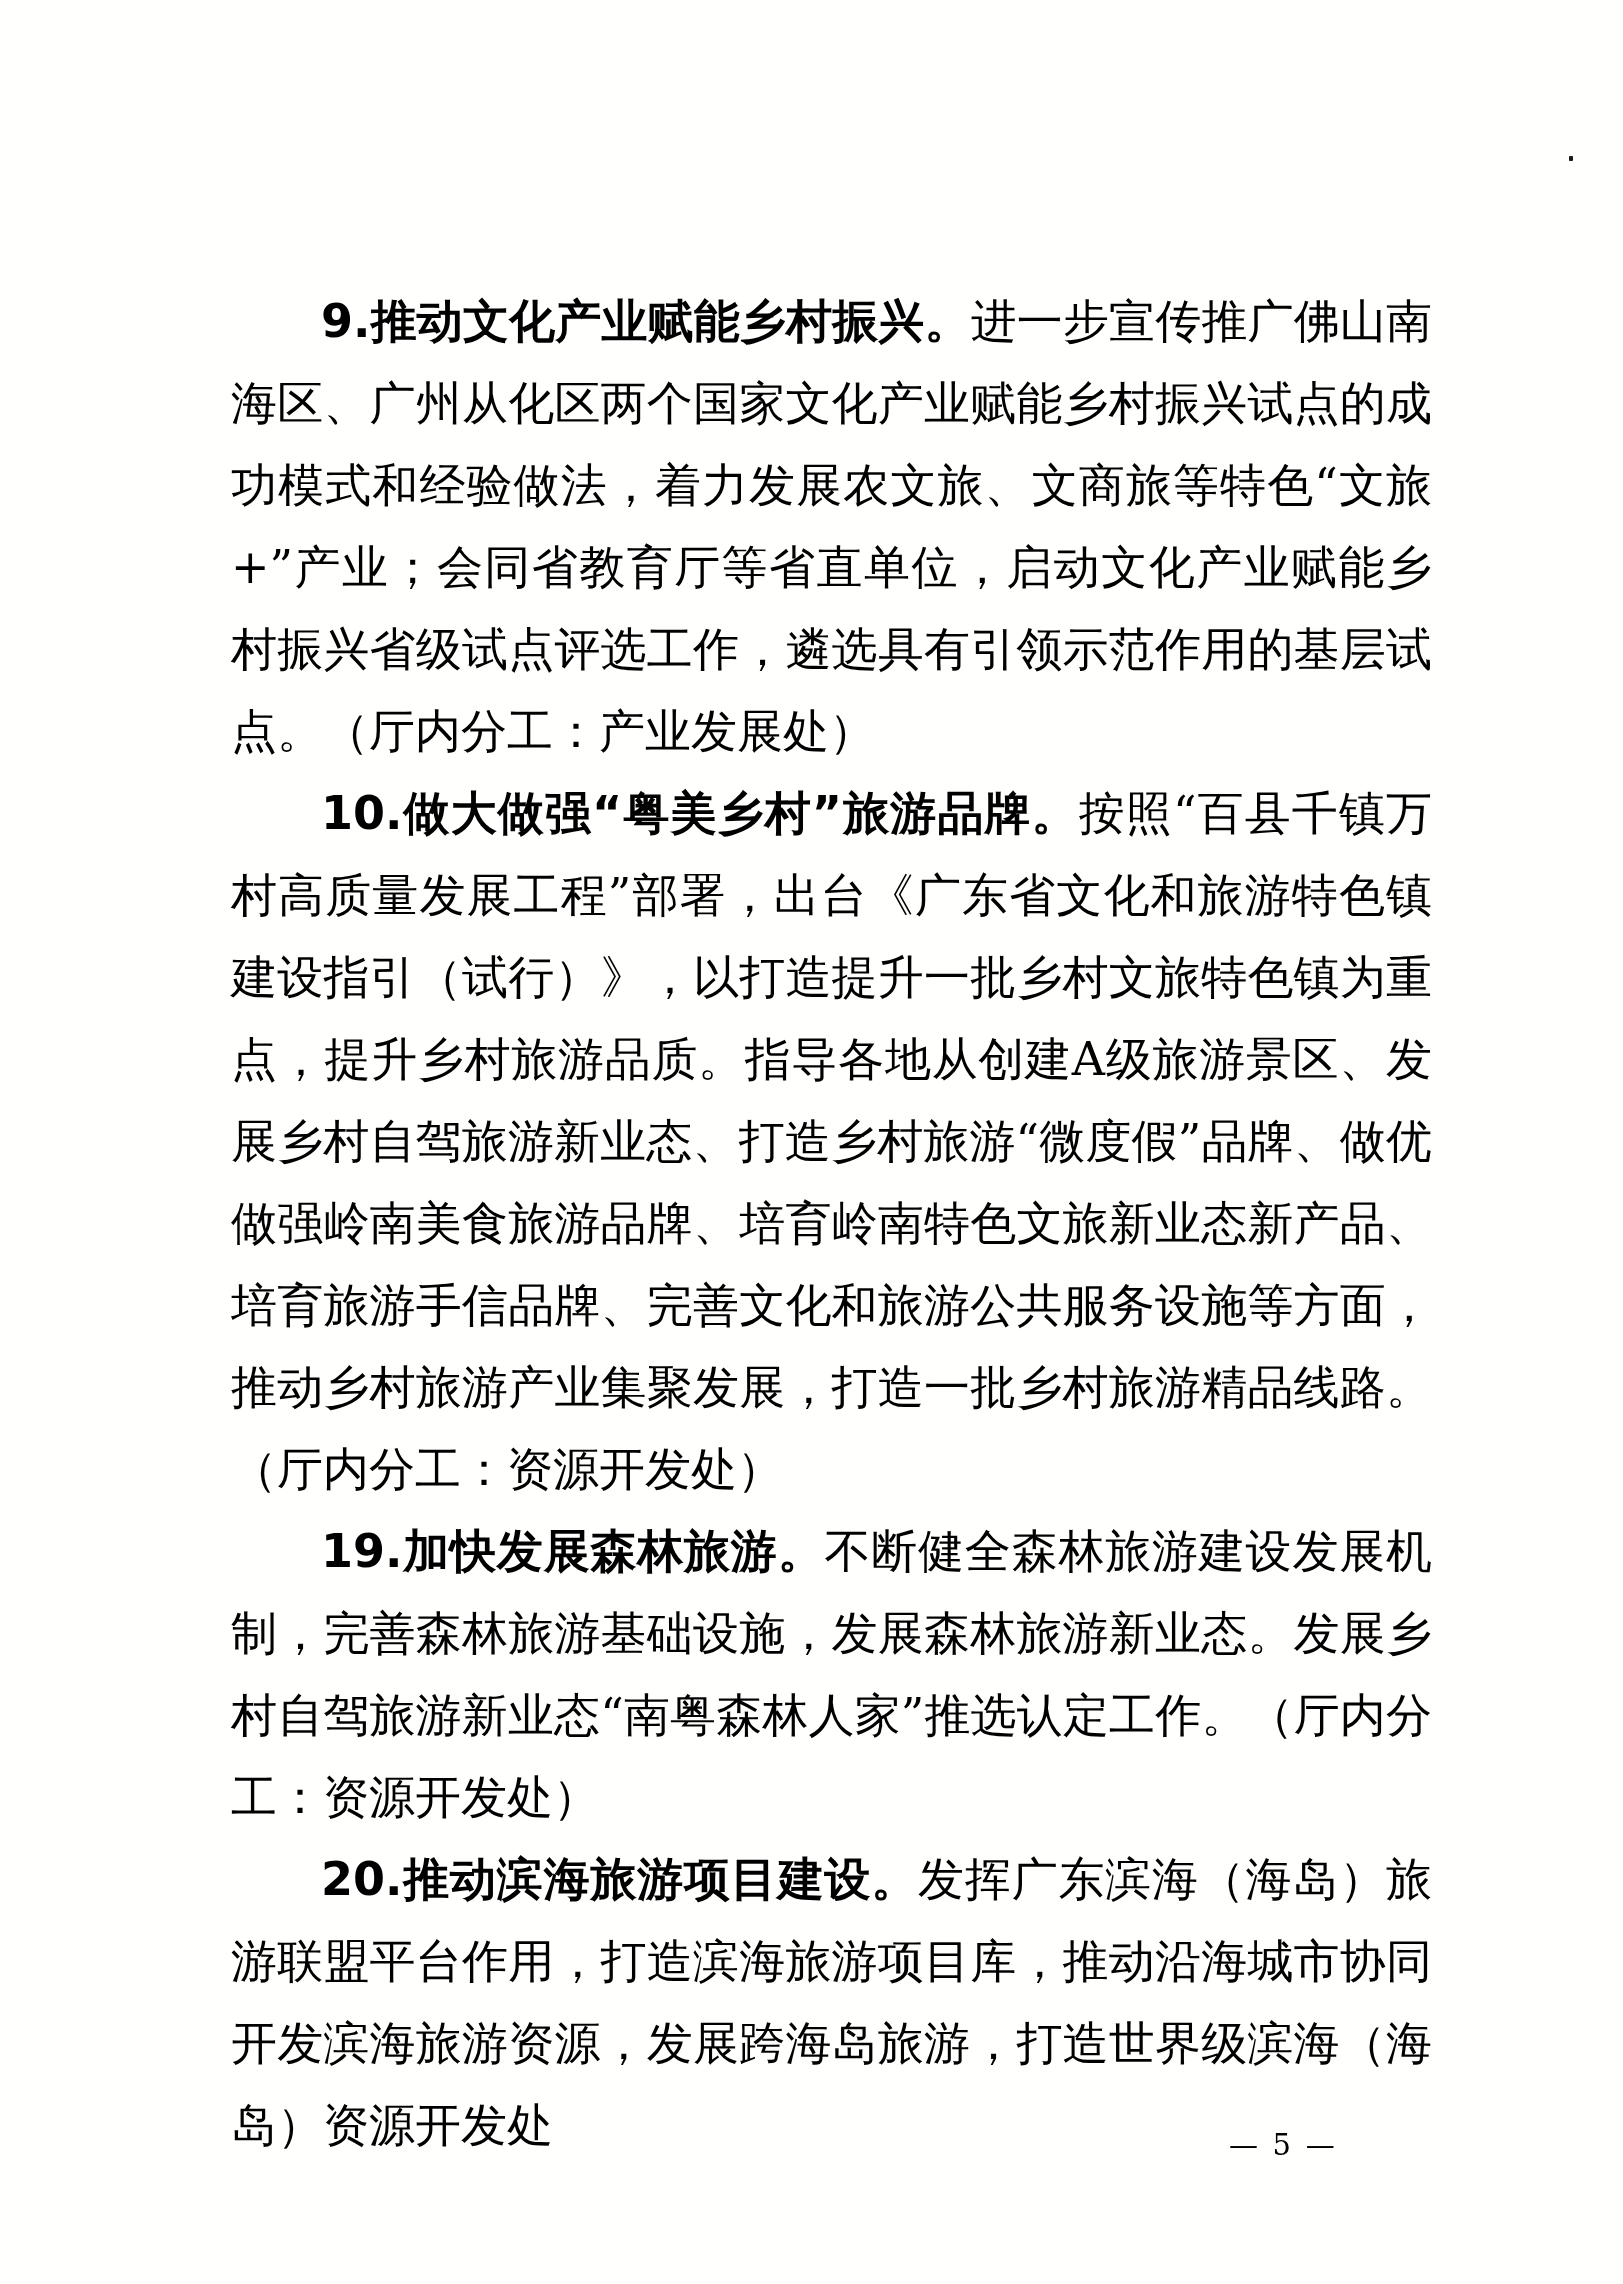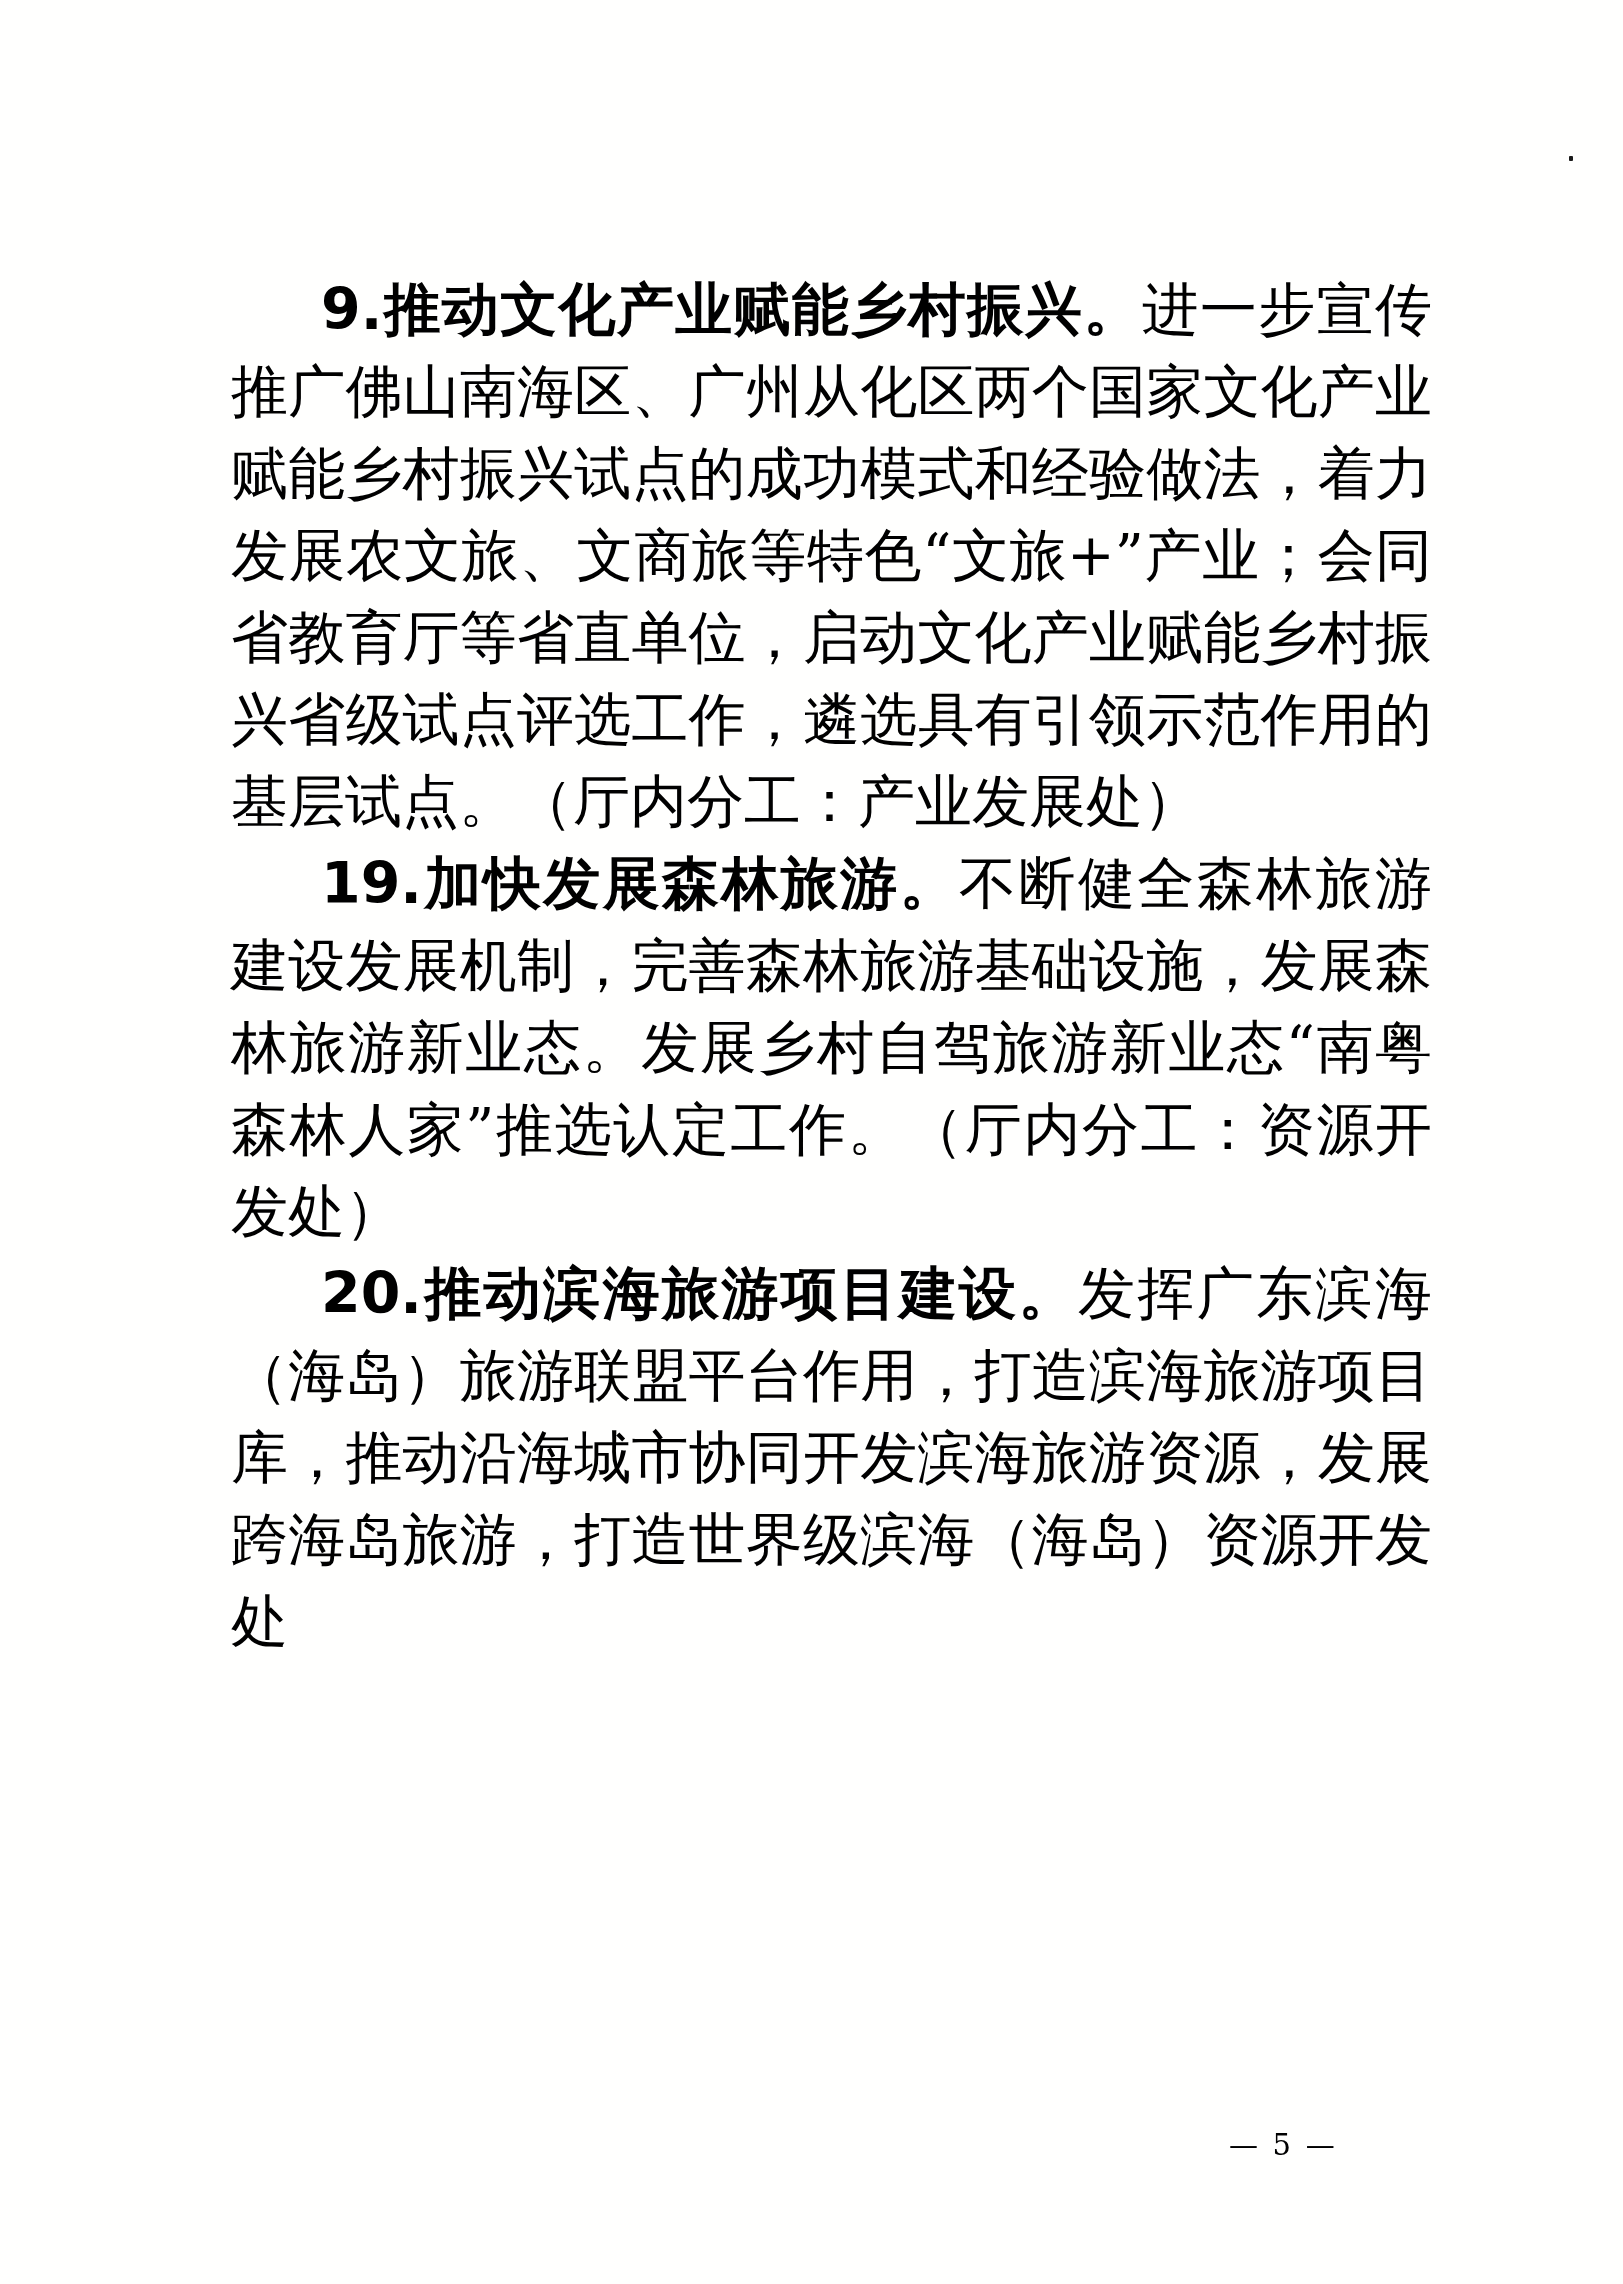--- a/index.html
+++ b/index.html
@@ -12,23 +12,23 @@
     width: 1623px;
     height: 2310px;
     background: #fffffe;
     overflow: hidden;
     color: #000000;
     font-family: "DejaVu Serif", "Liberation Serif", serif;
   }
   .text-block {
     position: absolute;
     left: 231px;
-    top: 268px;
+    top: 280px;
     width: 1201px;
-    font-size: 57px;
+    font-size: 46px;
     line-height: 82px;
     text-align: justify;
     text-justify: inter-ideograph;
     word-break: break-all;
     overflow-wrap: break-word;
   }
   .text-block p {
     margin: 0;
     padding: 0;
     text-indent: 90px;
@@ -60,20 +60,21 @@
 </style>
 </head>
 <body>
 
 <div class="page">
 
   <div class="text-block">
 
     <p><span class="para-heading">9.推动文化产业赋能乡村振兴。</span><span>进一步宣传推广佛山南海区、广州从化区两个国家文化产业赋能乡村振兴试点的成功模式和经验做法，着力发展农文旅、文商旅等特色“文旅+”产业；会同省教育厅等省直单位，启动文化产业赋能乡村振兴省级试点评选工作，遴选具有引领示范作用的基层试点。（厅内分工：产业发展处）</span></p>
 
+    <p><span class="para-heading">10.做大做强“粤美乡村”旅游品牌。</span><span>按照“百县千镇万村高质量发展工程”部署，出台《广东省文化和旅游特色镇建设指引（试行）》，以打造提升一批乡村文旅特色镇为重点，提升乡村旅游品质。指导各地从创建A级旅游景区、发展乡村自驾旅游新业态、打造乡村旅游“微度假”品牌、做优做强岭南美食旅游品牌、培育岭南特色文旅新业态新产品、培育旅游手信品牌、完善文化和旅游公共服务设施等方面，推动乡村旅游产业集聚发展，打造一批乡村旅游精品线路。（厅内分工：资源开发处）</span></p>
 
     <p><span class="para-heading">19.加快发展森林旅游。</span><span>不断健全森林旅游建设发展机制，完善森林旅游基础设施，发展森林旅游新业态。发展乡村自驾旅游新业态“南粤森林人家”推选认定工作。（厅内分工：资源开发处）</span></p>
 
     <p><span class="para-heading">20.推动滨海旅游项目建设。</span><span>发挥广东滨海（海岛）旅游联盟平台作用，打造滨海旅游项目库，推动沿海城市协同开发滨海旅游资源，发展跨海岛旅游，打造世界级滨海（海岛）资源开发处</span></p>
 
   </div>
 
   <div class="page-number">— 5 —</div>
 
   <div class="speck"></div>

